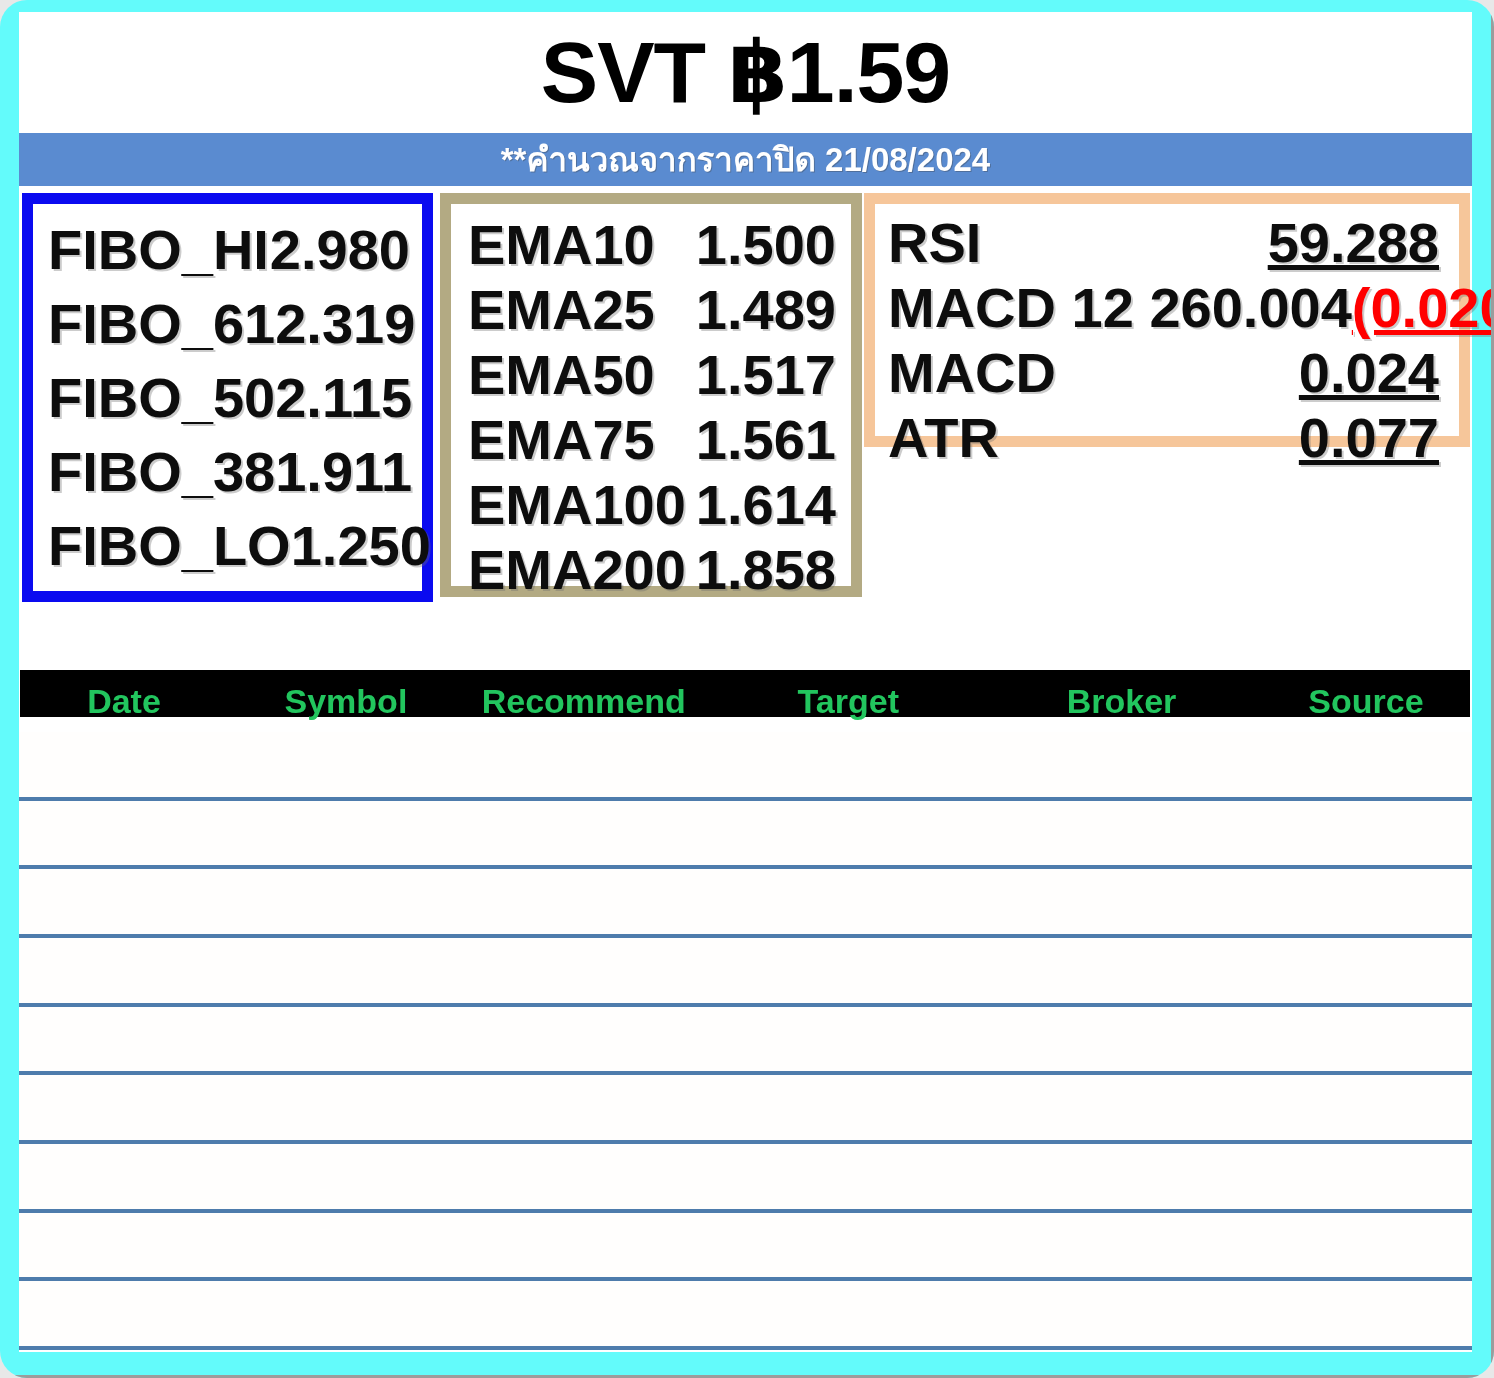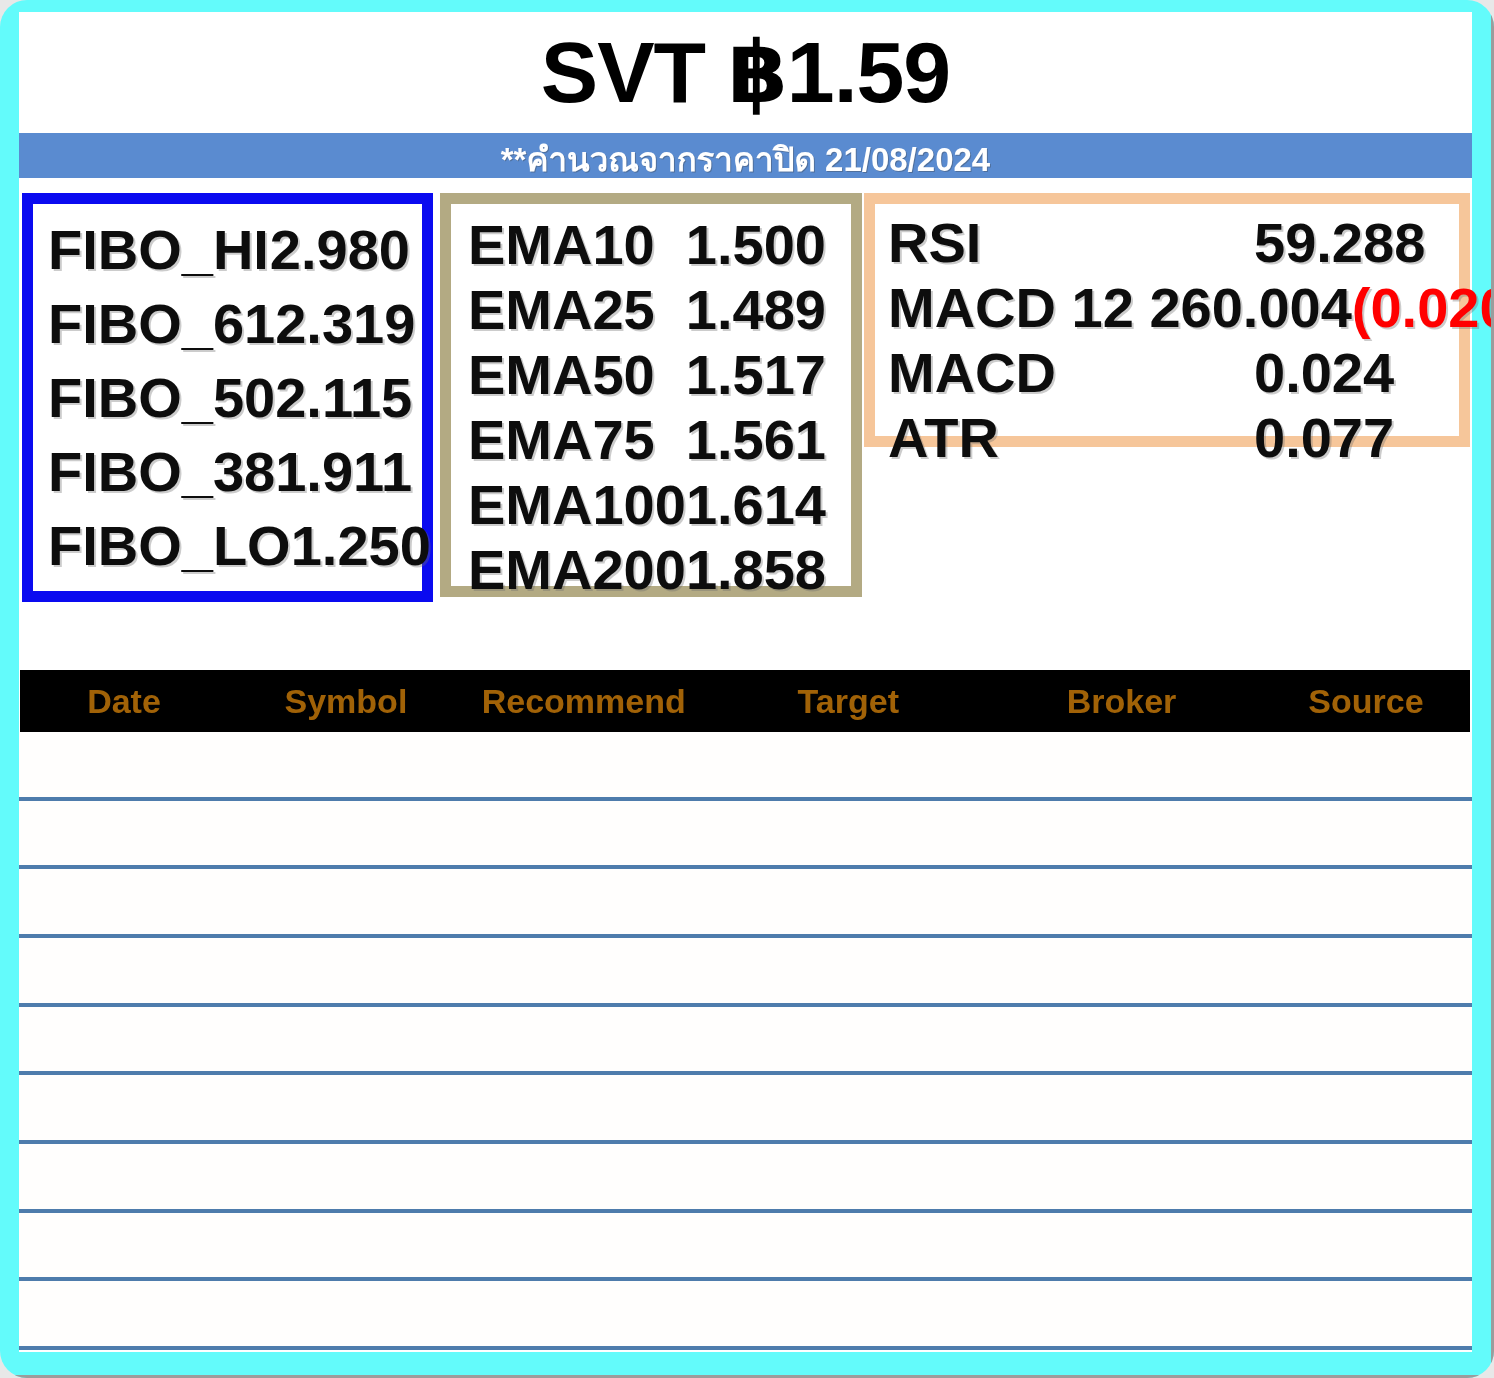--- a/index.html
+++ b/index.html
@@ -22,21 +22,21 @@
   }
   
   .title{
     position:absolute;left:0;top:0;width:100%;height:121px;
     line-height:121px;text-align:center;
     font-size:86px;font-weight:900;color:#000;
     letter-spacing:-1px;white-space:nowrap;
   }
   
   .banner{
-    position:absolute;left:0;top:121px;width:100%;height:45px;
+    position:absolute;left:0;top:121px;width:100%;height:53px;
     background:var(--banner,#5a8bd0);
     color:#fff;font-size:33px;font-weight:bold;
     line-height:53px;text-align:center;
     text-shadow:1px 1px 0 rgba(60,60,60,.35);
     white-space:nowrap;overflow:visible;
   }
   
   .box{
     position:absolute;top:181px;
     background:#fff;box-sizing:border-box;
@@ -46,35 +46,35 @@
   }
   .box .row{display:flex;justify-content:space-between;align-items:center;white-space:nowrap;}
   .fibo-box{
     left:3px;width:411px;height:409px;
     border:11px solid var(--fiboBorder,#0a0af0);
     padding:8px 12px 8px 15px;
   }
   .ema-box{
     left:421px;width:422px;height:404px;
     border:11px solid var(--emaBorder,#b3aa83);
-    padding:8px 25px 8px 17px;
+    padding:8px 15px 8px 17px;
   }
   .rsi-box{
     left:845px;width:606px;height:254px;
     border:11px solid var(--rsiBorder,#f6c69a);
     padding:6px 20px 6px 13px;
   }
   .rsi-box .mid{width:200px;text-align:right;}
-  .rsi-box .val-cell{width:185px;text-align:left;}
+  .rsi-box .val-cell{width:185px;text-align:right;text-decoration:underline;}
   .neg{color:var(--negative,#ff0000);}
   
   .thead{
-    position:absolute;left:1px;top:658px;width:1450px;height:62px;
+    position:absolute;left:1px;top:658px;width:1450px;height:47px;
     background:#000;display:flex;
-    color:#a16207;font-size:34px;font-weight:bold;line-height:62px;gap:12px;
+    color:#22c55e;font-size:34px;font-weight:bold;line-height:62px;gap:12px;
   }
   .thead .th{text-align:center;white-space:nowrap;}
   .c0{width:217px;} .c1{width:221px;} .c2{width:250px;}
   .c3{width:277px;} .c4{width:268px;} .c5{width:217px;}
   
   .tbody{position:absolute;left:0;top:720px;width:1453px;height:618px;}
   .trow{
     box-sizing:border-box;height:68.66px;width:100%;
     border-bottom:4px solid var(--rowLine,#4e7cac);
     background:#fffefd;

